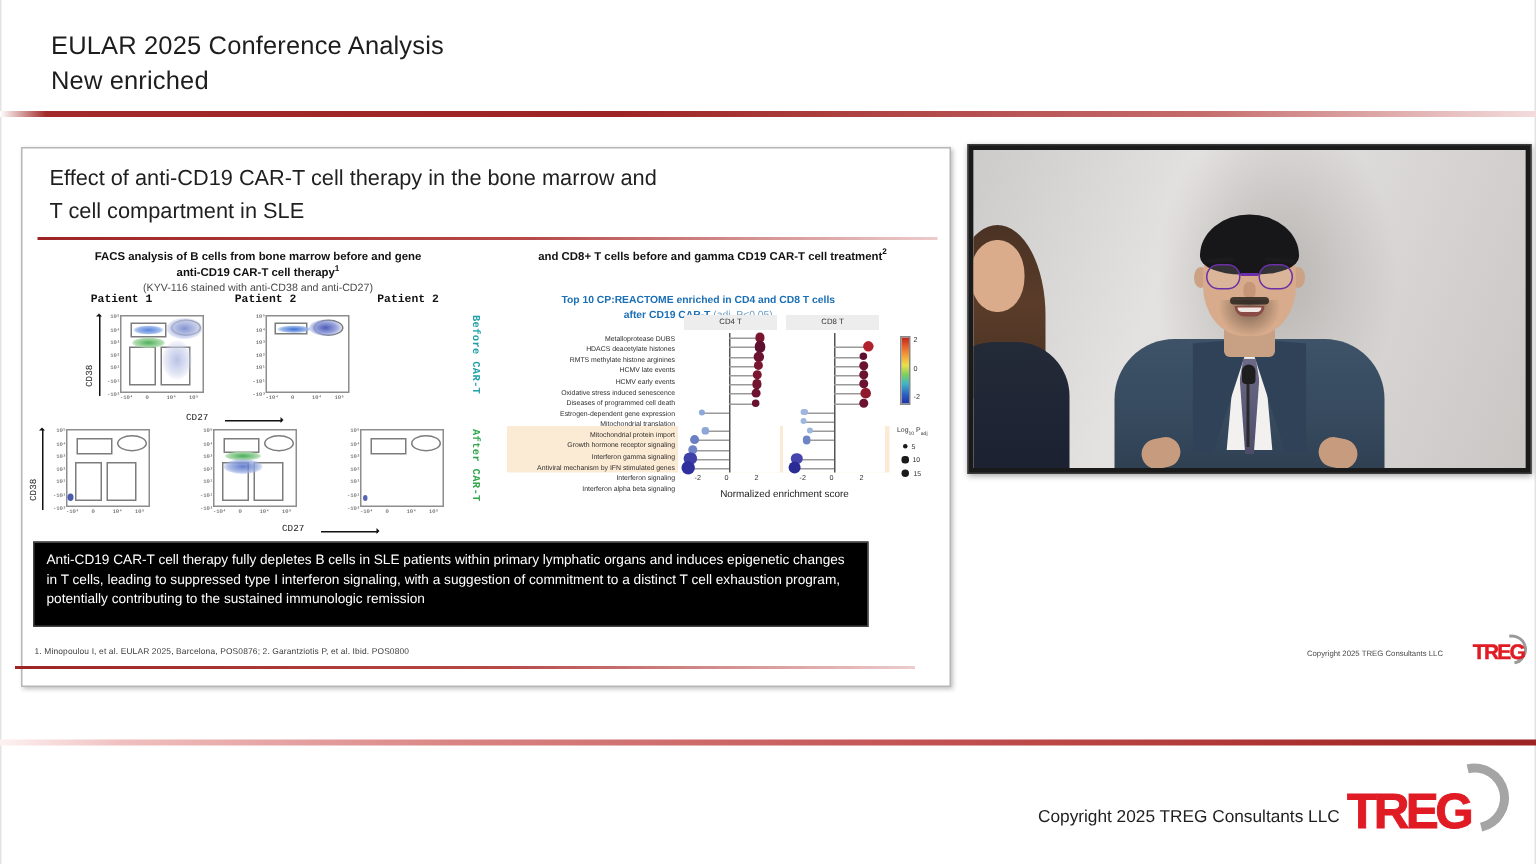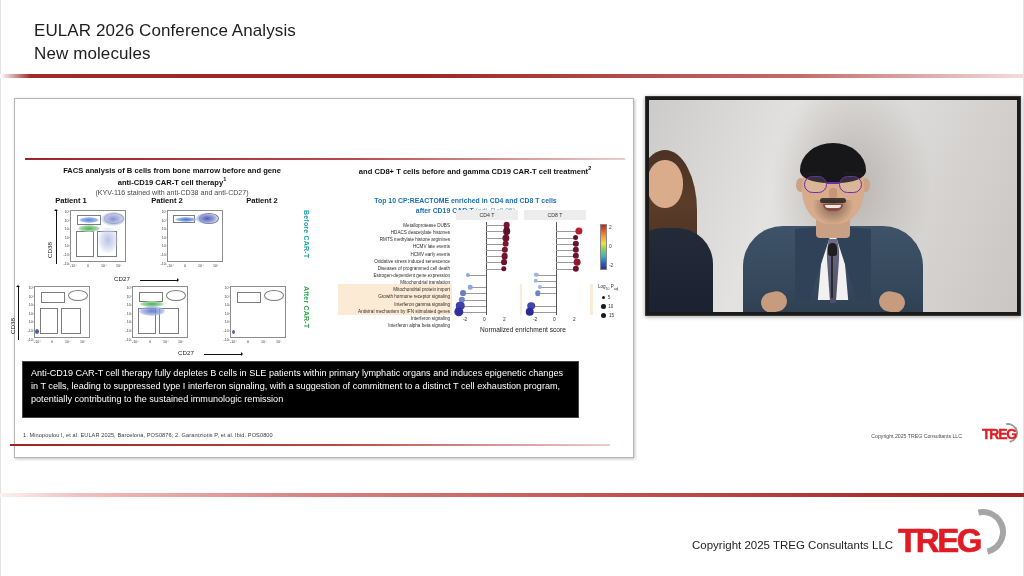--- a/index.html
+++ b/index.html
@@ -43,21 +43,21 @@
 
   
   .panelhead {
     position:absolute; text-align:center; color:#111;
     font-size:7.6px; font-weight:bold; line-height:1.45;
   }
   .panelhead .sub { font-weight:normal; color:#4a4a4a; font-size:7.1px; }
   .sup { font-size:.72em; vertical-align:super; }
 
   
-  .facs { position:absolute; left:22px; top:196px; width:300px; height:160px; }
+  .facs { position:absolute; left:32px; top:196px; width:300px; height:160px;font-family:Liberation Mono, monospace; }
   .ptlabel { position:absolute; font-size:7.6px; font-weight:bold; color:#111; text-align:center; width:70px;}
   .facsplot {
     position:absolute; width:56px; height:52px; background:#fff;
     border:.7px solid #8d8d8d;
   }
   .gate { position:absolute; border:.7px solid #7c7c7c; background:transparent; }
   .gate-e { position:absolute; border:.7px solid #7c7c7c; border-radius:50%; }
   .ticks-y { position:absolute; left:-12px; top:-1px; width:11px; height:52px;
              font-size:3.6px; color:#3a3a3a; text-align:right; }
   .ticks-y span { display:block; height:8.6px; line-height:5px; }
@@ -265,27 +265,31 @@
 </style>
 </head>
 <body>
 
 <div id="root">
 
   <div class="edge-l"></div>
   <div class="edge-r"></div>
 
   <div class="hdr-title">
-    <span>EULAR 2026 Conference Analysis</span>
-    <span class="l2">New molecules</span>
+    <span>EULAR 2025 Conference Analysis</span>
+    <span class="l2">New enriched</span>
   </div>
   <div class="hdr-rule"></div>
 
   <div class="slide">
 
+    <div class="slide-title">
+      <div>Effect of anti-CD19 CAR-T cell therapy in the bone marrow and</div>
+      <div>T cell compartment in SLE</div>
+    </div>
     <div class="slide-rule"></div>
 
     <div class="panelhead" style="left:16px; top:66px; width:282px;">
       <div>FACS analysis of B cells from bone marrow before and gene</div>
       <div>
         <span>anti-CD19 CAR-T cell therapy</span><span class="sup">1</span>
       </div>
       <div class="sub">(KYV-116 stained with anti-CD38 and anti-CD27)</div>
     </div>
 

